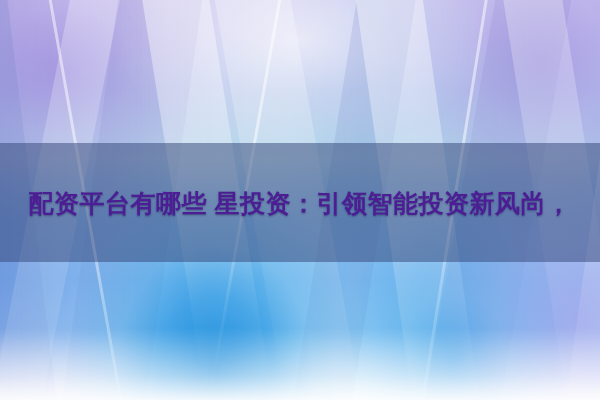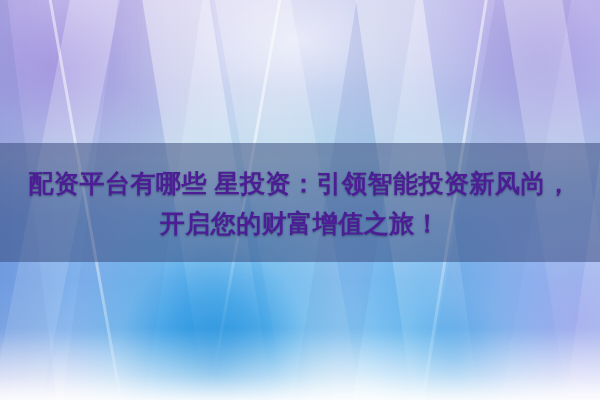--- a/index.html
+++ b/index.html
@@ -188,16 +188,15 @@
 
   </div>
 
   <div class="bg-layer bg-wedge-blue"></div>
   <div class="bg-layer bg-wedge-blue2"></div>
   <div class="bg-layer bg-pool-lav"></div>
   <div class="bg-layer bg-bottomfade"></div>
 
   <div id="caption-band">
     <div class="caption-line">配资平台有哪些 星投资：引领智能投资新风尚，</div>
-    <div class="caption-line">开启您的财富增值之旅！</div>
   </div>
 
 </div>
 
 </body></html>

